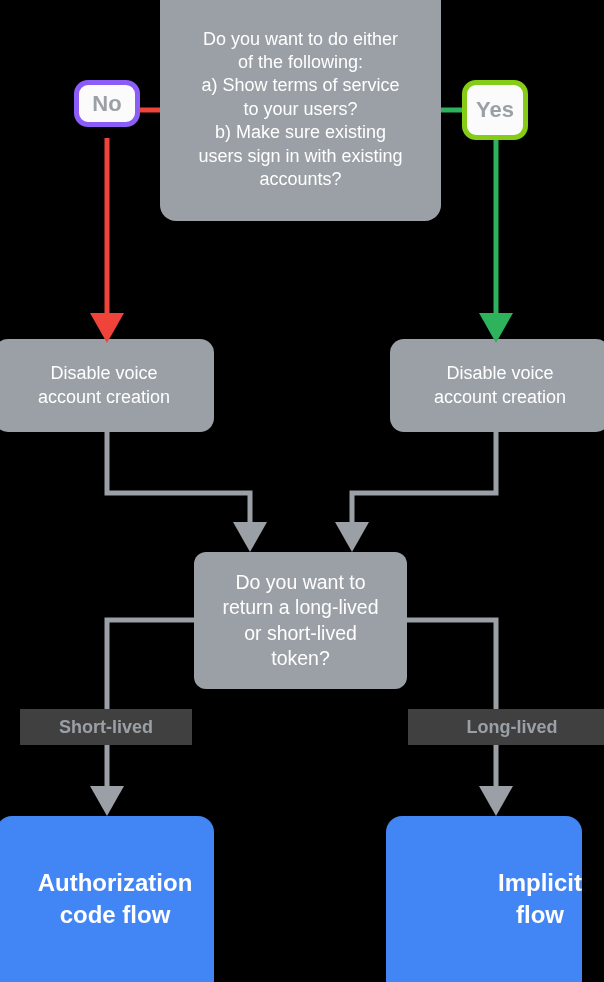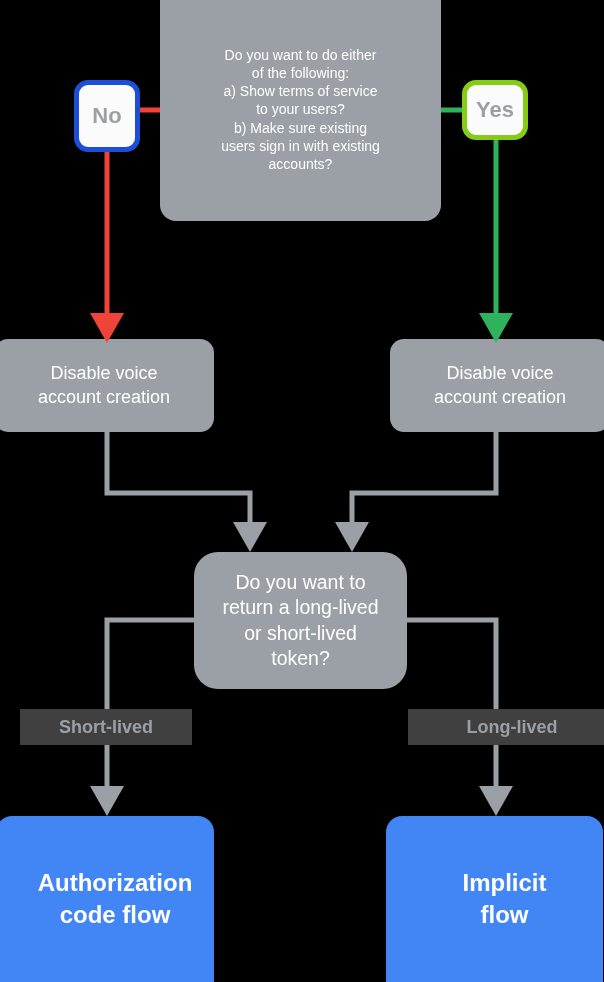--- a/index.html
+++ b/index.html
@@ -45,21 +45,21 @@
   }
 
   
   #decision-top {
     left: 160px;
     top: 0px;
     width: 281px;
     height: 221px;
     border-radius: 0 0 16px 16px;
     padding: 14px 14px 16px 14px;
-    font-size: 14px;
+    font-size: 18px;
   }
   #decision-top .txt { white-space: pre-line; }
 
   
   #enable-box {
     left: -6px;
     top: 339px;
     width: 220px;
     height: 93px;
     border-radius: 14px;
@@ -74,39 +74,40 @@
     font-size: 18px;
   }
   .node-grey .txt { white-space: pre-line; }
 
   
   #decision-bottom {
     left: 194px;
     top: 552px;
     width: 213px;
     height: 137px;
-    border-radius: 24px;
+    border-radius: 12px;
     padding: 6px 10px;
     font-size: 19.5px;
   }
 
   
   #auth-code-flow {
     left: -4px;
     top: 816px;
     width: 218px;
     height: 166px;
     border-radius: 16px 16px 0 0;
   }
   #implicit-flow {
     left: 386px;
     top: 816px;
-    width: 217px;
+    width: 196px;
     height: 166px;
     border-radius: 16px 16px 0 0;
+    justify-content: flex-end;
   }
   .node-blue .txt { white-space: pre-line; margin-left: 20px; }
 
   
   .badge {
     position: absolute;
     box-sizing: border-box;
     display: flex;
     align-items: center;
     justify-content: center;
@@ -114,22 +115,22 @@
     border-radius: 14px;
     font-size: 22px;
     font-weight: 700;
     color: #9aa0a6;
     z-index: 6;
   }
   #badge-no {
     left: 74px;
     top: 80px;
     width: 66px;
-    height: 72px;
-    border: 5px solid #1d4ed8;
+    height: 47px;
+    border: 5px solid #8b5cf6;
   }
   #badge-yes {
     left: 462px;
     top: 80px;
     width: 66px;
     height: 60px;
     border: 5px solid #84cc16;
   }
 
   

